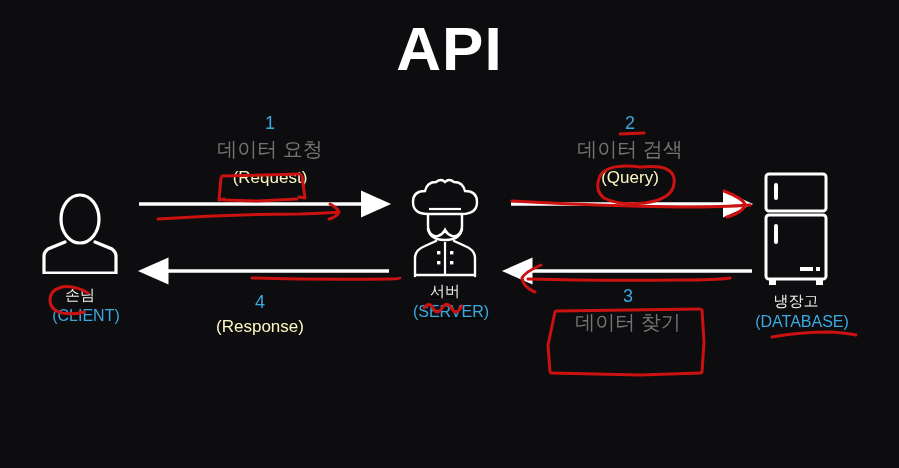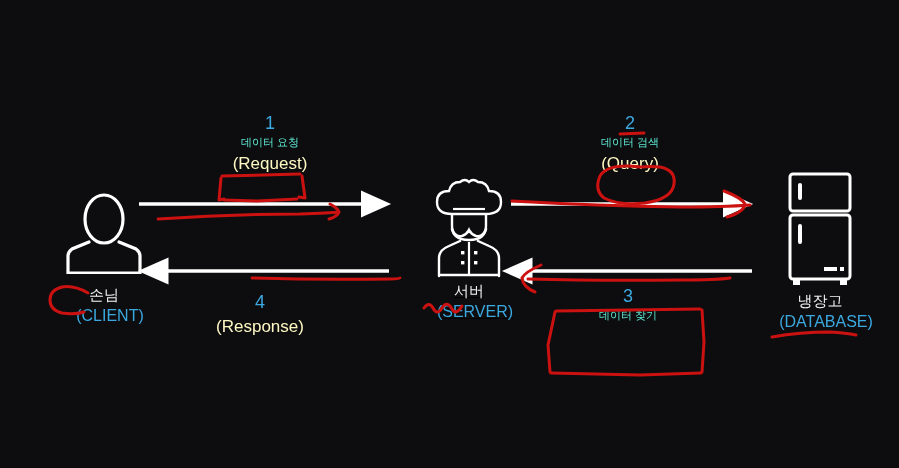--- a/index.html
+++ b/index.html
@@ -24,21 +24,21 @@
     width: 899px;
     text-align: center;
     color: #ffffff;
     font-size: 62px;
     font-weight: bold;
     letter-spacing: 1px;
     line-height: 1;
   }
 
   
-  .node { width: 160px; text-align: center; margin-left: 24px; }
+  .node { width: 160px; text-align: center; }
   .node-icon { height: 100px; display: flex; align-items: center; justify-content: center; }
   .node-label-kr {
     color: #f2f2f2;
     font-size: 15px;
     line-height: 1.2;
     margin-top: 4px;
     position: relative;
     display: block;
   }
   .node-label-en {
@@ -57,22 +57,22 @@
 
   
   .step-num {
     color: #3ba9e0;
     font-size: 18px;
     text-align: center;
     line-height: 1.1;
     position: relative;
   }
   .step-kr {
-    color: #5eead4;
-    font-size: 11px;
+    color: #737373;
+    font-size: 20px;
     text-align: center;
     line-height: 1.5;
   }
   .step-en {
     color: #fef9c3;
     font-size: 17px;
     text-align: left;
     line-height: 1.6;
     position: relative;
     display: inline-block;
@@ -87,20 +87,21 @@
 
   
   svg.layer { position: absolute; left: 0; top: 0; width: 899px; height: 468px; overflow: visible; }
   svg.layer.ink { pointer-events: none; }
 </style>
 </head>
 <body>
 
 <div id="canvas">
 
+  <div class="abs" id="page-title">API</div>
 
   <svg class="layer">
     <defs>
       <marker id="ahR" markerWidth="10" markerHeight="10" refX="7.5" refY="4" orient="auto">
         <path d="M0,0 L9,4 L0,8 Z" fill="#ffffff"></path>
       </marker>
       <marker id="ahL" markerWidth="10" markerHeight="10" refX="7.5" refY="4" orient="auto">
         <path d="M0,0 L9,4 L0,8 Z" fill="#ffffff"></path>
       </marker>
     </defs>

